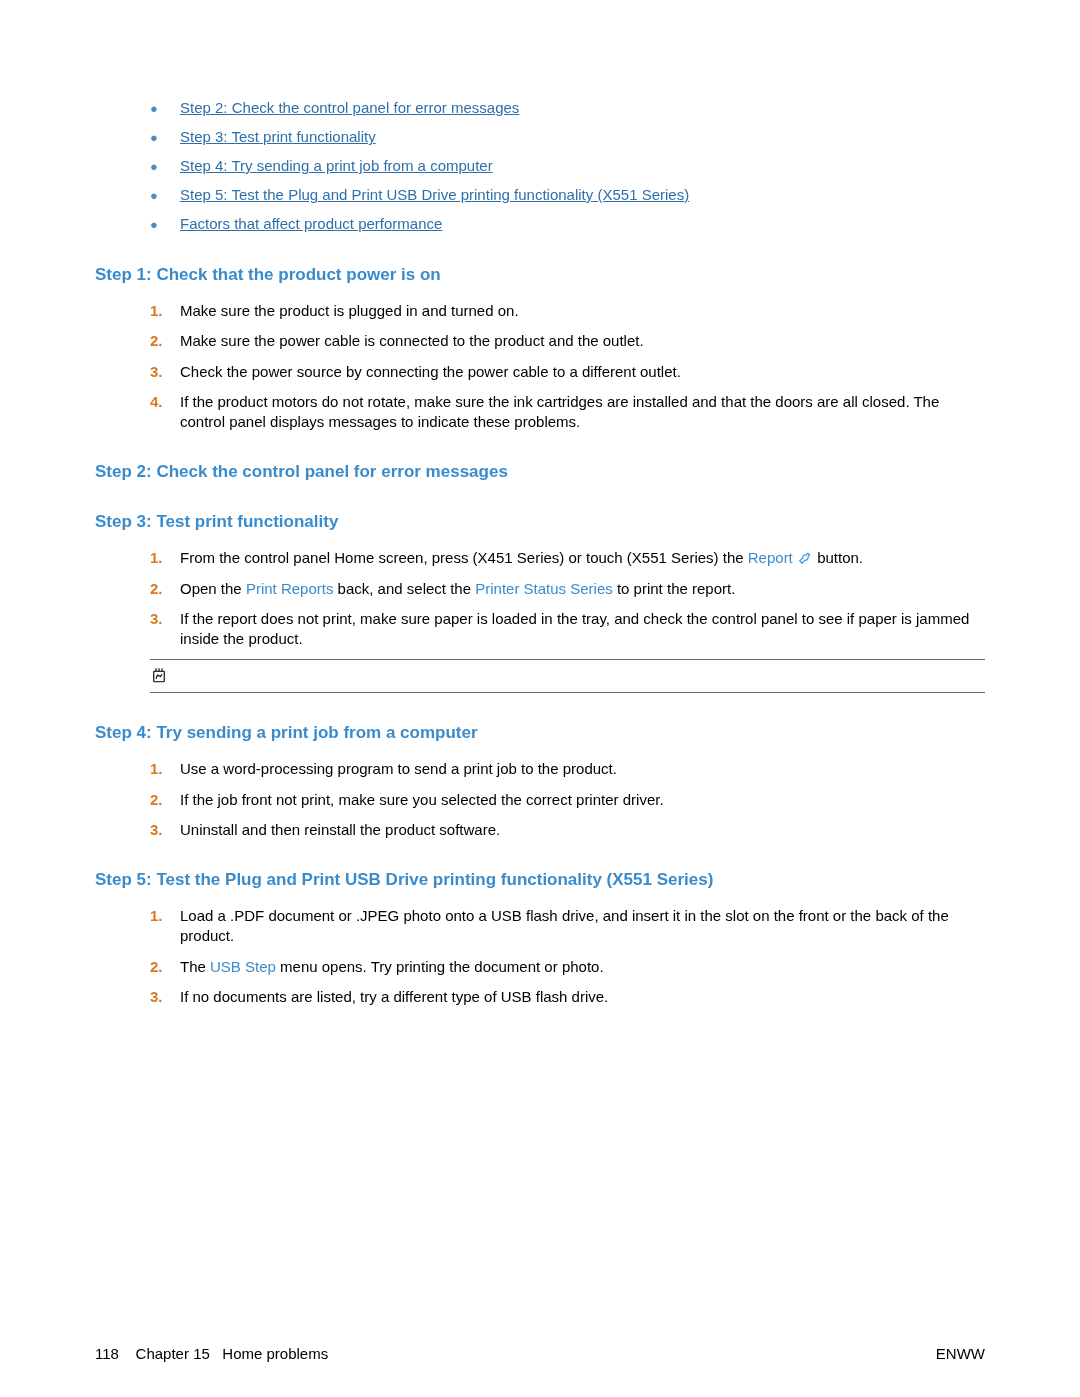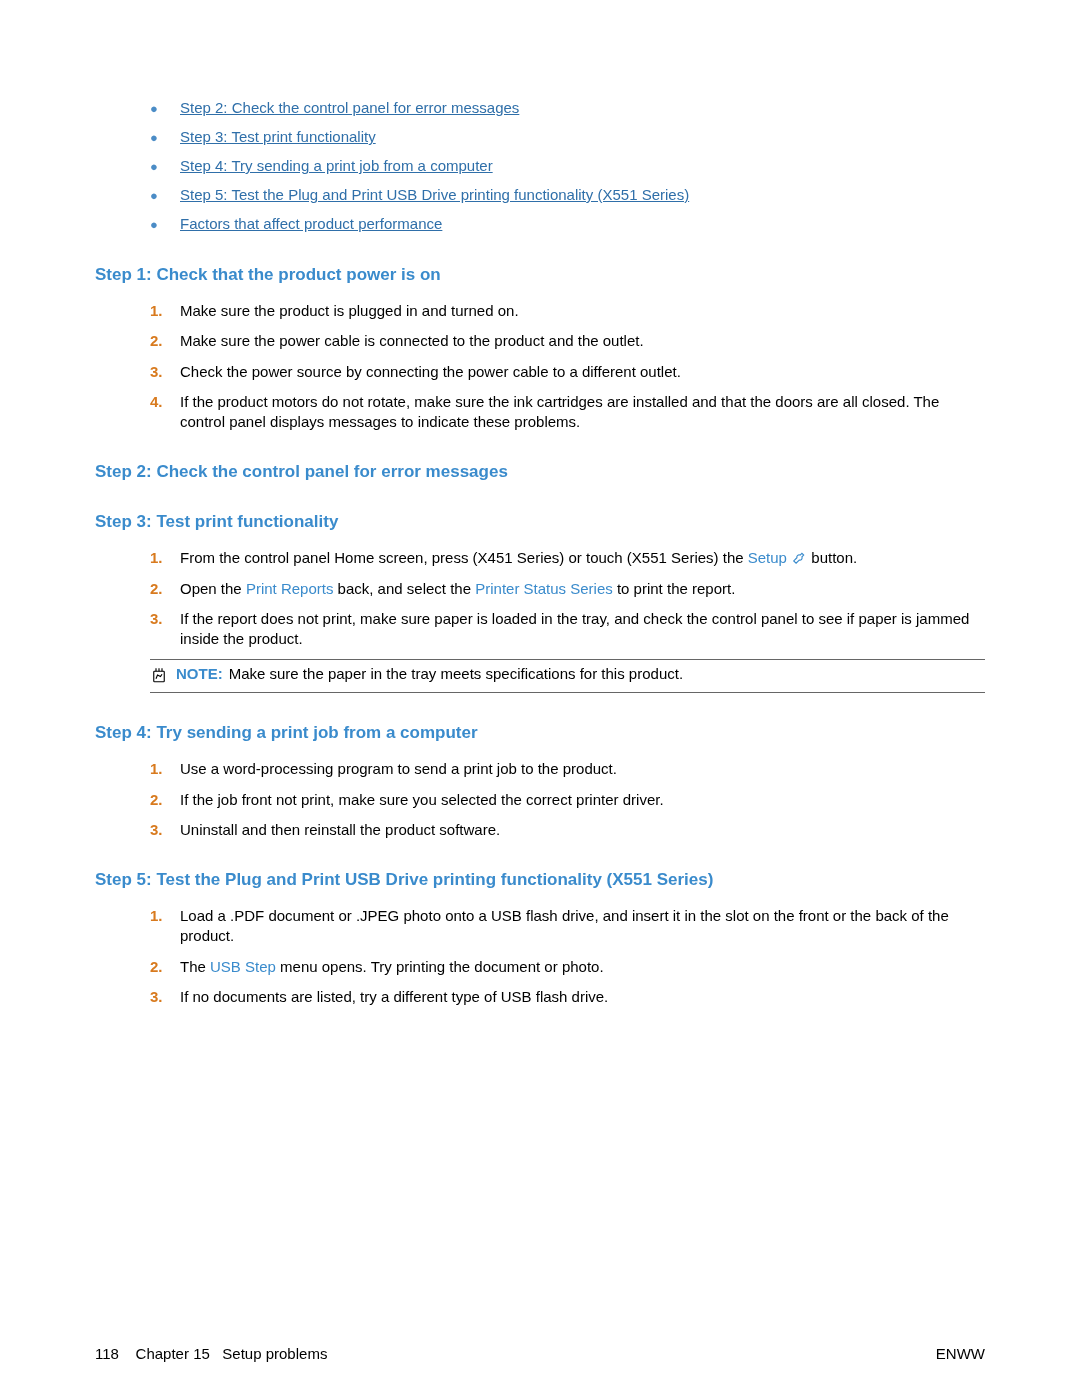--- a/index.html
+++ b/index.html
@@ -145,21 +145,21 @@
       </div>
   </div>
 
   <h2 class="section">Step 2: Check the control panel for error messages</h2>
 
   <h2 class="section">Step 3: Test print functionality</h2>
   <div class="ol-outer">
     <div class="ol-item">
       <span class="num">1.</span>
       <span class="body-txt">
-        <span>From the control panel Home screen, press (X451 Series) or touch (X551 Series) the </span><span class="ui-term">Setup</span>
+        <span>From the control panel Home screen, press (X451 Series) or touch (X551 Series) the </span><span class="ui-term">Report</span>
         <svg class="wrench" width="16" height="14" viewBox="0 0 24 24" fill="none" stroke="#3a8bcc" stroke-width="2">
             <path d="M14 7a4 4 0 0 0-5.6 4.6L3 17l4 4 5.4-5.4A4 4 0 0 0 17 10l3-3-3-3-3 3z"></path>
           </svg><span> button.</span>
       </span>
     </div>
     <div class="ol-item">
       <span class="num">2.</span>
       <span class="body-txt">
         <span>Open the </span><span class="ui-term">Print Reports</span><span> back, and select the </span><span class="ui-term">Printer Status Series</span><span> to print the report.</span>
       </span>
@@ -170,23 +170,20 @@
     </div>
   </div>
   <div class="note-box">
     <span class="note-icon">
       <svg width="18" height="18" viewBox="0 0 24 24" fill="none" stroke="#000" stroke-width="1.5">
         <rect x="5" y="7" width="14" height="14" rx="1"></rect>
           <path d="M8 3v4M12 3v4M16 3v4"></path>
           <path d="M8 17l2-5 4 2 2-3"></path>
       </svg>
     </span>
-    <span class="body-txt">
-      <span class="note-label">NOTE:</span><span>Make sure the paper in the tray meets specifications for this product.</span>
-    </span>
   </div>
 
   <h2 class="section">Step 4: Try sending a print job from a computer</h2>
   <div class="ol-outer">
     <div class="ol-item">
         <span class="num">1.</span>
         <span class="body-txt">Use a word-processing program to send a print job to the product.</span>
       </div>
     <div class="ol-item">
         <span class="num">2.</span>
@@ -211,18 +208,18 @@
       </span>
     </div>
     <div class="ol-item">
         <span class="num">3.</span>
         <span class="body-txt">If no documents are listed, try a different type of USB flash drive.</span>
       </div>
   </div>
 
   <div class="footer">
     <div>
-      <span>118</span>&nbsp;&nbsp;&nbsp;&nbsp;<span>Chapter 15</span>&nbsp;&nbsp;&nbsp;<span>Setup problems</span>
+      <span>118</span>&nbsp;&nbsp;&nbsp;&nbsp;<span>Chapter 15</span>&nbsp;&nbsp;&nbsp;<span>Home problems</span>
     </div>
     <div>ENWW</div>
   </div>
 
 </div>
 
 </body></html>

